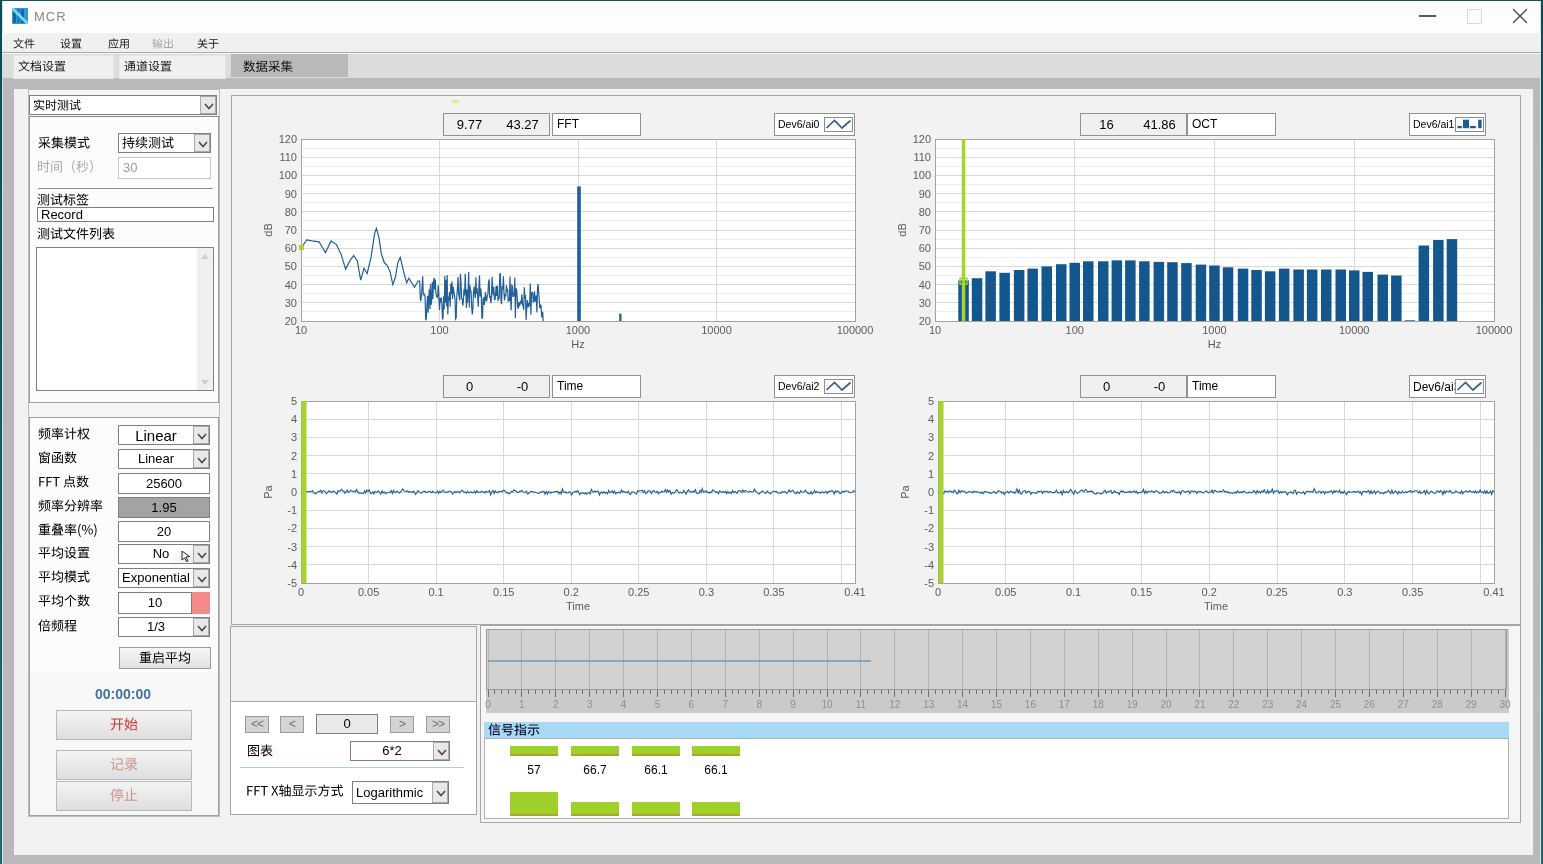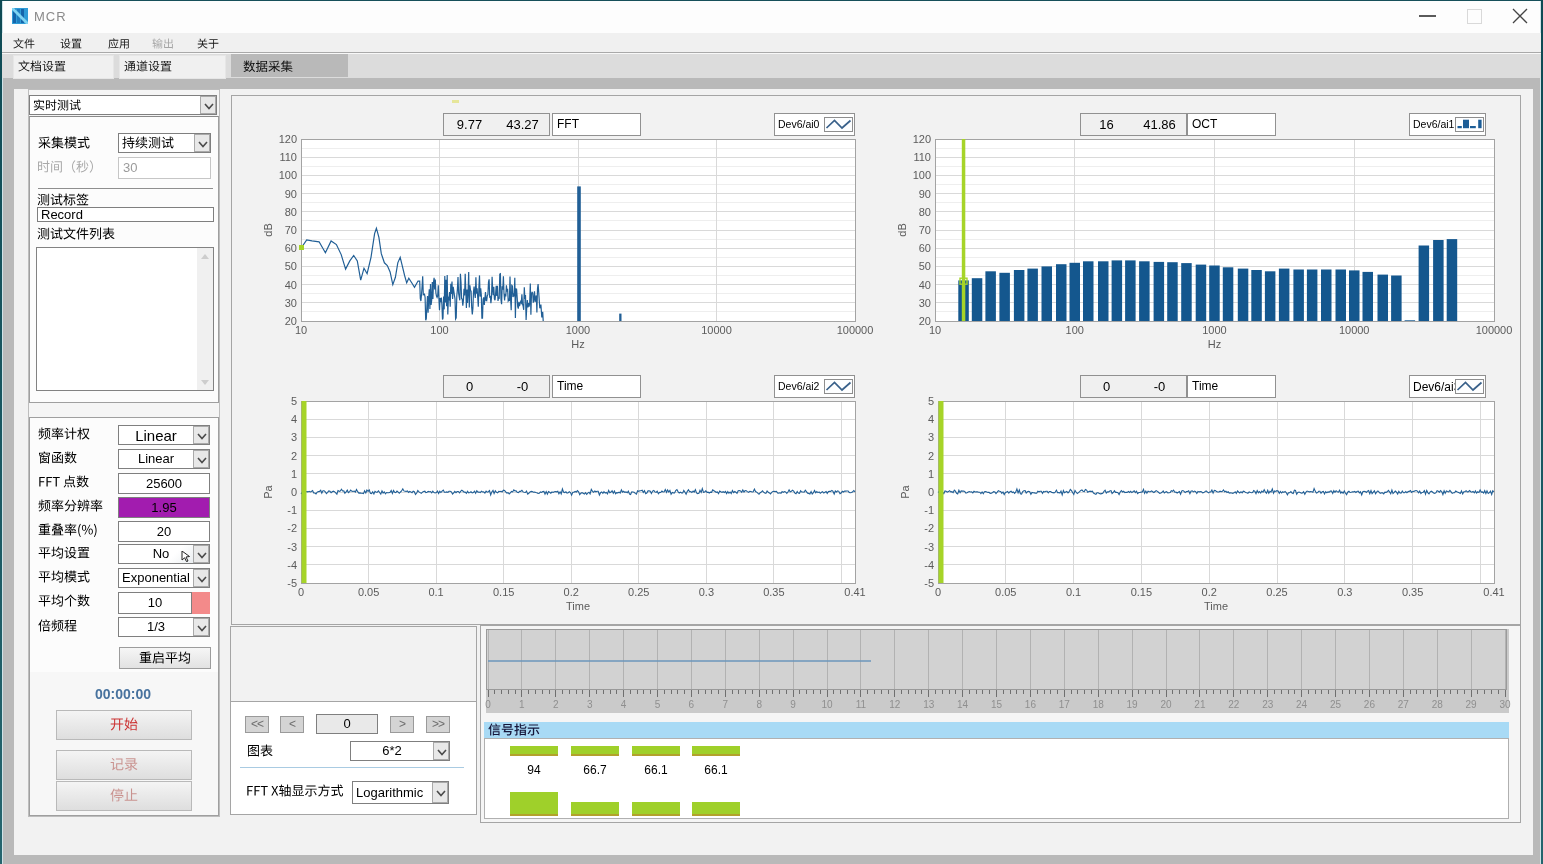--- a/index.html
+++ b/index.html
@@ -246,21 +246,21 @@
     <svg width="65" height="15" viewBox="0 0 65 15" style="display:block">
       <g transform="translate(0,11.44) scale(0.013000,-0.013000)" fill="#000">
         <path d="M701 501C699 151 688 35 446 -30C459 -43 477 -67 483 -83C743 -9 762 129 764 501ZM728 84C795 34 881 -38 923 -82L968 -34C925 9 837 78 770 126ZM428 386C376 178 261 42 49 -25C64 -40 81 -65 88 -83C315 -3 438 144 493 371ZM133 397C113 323 80 248 37 197C54 189 81 172 93 162C135 217 174 301 196 383ZM544 609V137H608V550H854V139H922V609H742L782 714H950V781H518V714H709C699 680 686 640 672 609ZM114 753V529H39V461H248V158H316V461H502V529H334V652H479V716H334V841H266V529H176V753Z"></path>
         <path transform="translate(1000 0)" d="M829 643C794 603 732 548 687 515L742 478C788 510 846 558 892 605ZM56 337 94 277C160 309 242 353 319 394L304 451C213 407 118 363 56 337ZM85 599C139 565 205 515 236 481L290 527C256 561 190 609 136 640ZM677 408C746 366 832 306 874 266L930 311C886 351 797 410 730 448ZM51 202V132H460V-80H540V132H950V202H540V284H460V202ZM435 828C450 805 468 776 481 750H71V681H438C408 633 374 592 361 579C346 561 331 550 317 547C324 530 334 498 338 483C353 489 375 494 490 503C442 454 399 415 379 399C345 371 319 352 297 349C305 330 315 297 318 284C339 293 374 298 636 324C648 304 658 286 664 270L724 297C703 343 652 415 607 466L551 443C568 424 585 401 600 379L423 364C511 434 599 522 679 615L618 650C597 622 573 594 550 567L421 560C454 595 487 637 516 681H941V750H569C555 779 531 818 508 847Z"></path>
         <path transform="translate(2000 0)" d="M673 822 604 794C675 646 795 483 900 393C915 413 942 441 961 456C857 534 735 687 673 822ZM324 820C266 667 164 528 44 442C62 428 95 399 108 384C135 406 161 430 187 457V388H380C357 218 302 59 65 -19C82 -35 102 -64 111 -83C366 9 432 190 459 388H731C720 138 705 40 680 14C670 4 658 2 637 2C614 2 552 2 487 8C501 -13 510 -45 512 -67C575 -71 636 -72 670 -69C704 -66 727 -59 748 -34C783 5 796 119 811 426C812 436 812 462 812 462H192C277 553 352 670 404 798Z"></path>
         <path transform="translate(3000 0)" d="M415 636C414 537 402 408 374 331L432 313C461 398 472 530 470 630ZM523 831V459C523 277 505 101 342 -28C356 -39 378 -63 388 -77C566 64 588 256 588 459V831ZM89 616C108 563 121 492 122 447L181 460C179 505 164 575 144 627ZM655 615C674 562 688 491 690 446L749 459C746 505 731 574 709 627ZM138 814C155 782 174 742 187 707H53V643H367V707H261C247 745 223 795 200 834ZM57 260V197H174C169 119 146 28 57 -31C72 -43 93 -66 103 -81C206 -7 237 102 244 197H366V260H246V380H375V444H292C309 493 328 559 344 615L282 631C273 576 251 497 234 444H43V380H176V260ZM712 820C731 786 750 744 764 708H622V644H946V708H837C822 747 798 799 774 840ZM622 234V170H750V-80H821V170H947V234H821V377H960V440H865C884 492 906 560 924 618L860 633C849 577 826 495 806 440H610V377H750V234Z"></path>
         <path transform="translate(4000 0)" d="M829 643C794 603 732 548 687 515L742 478C788 510 846 558 892 605ZM56 337 94 277C160 309 242 353 319 394L304 451C213 407 118 363 56 337ZM85 599C139 565 205 515 236 481L290 527C256 561 190 609 136 640ZM677 408C746 366 832 306 874 266L930 311C886 351 797 410 730 448ZM51 202V132H460V-80H540V132H950V202H540V284H460V202ZM435 828C450 805 468 776 481 750H71V681H438C408 633 374 592 361 579C346 561 331 550 317 547C324 530 334 498 338 483C353 489 375 494 490 503C442 454 399 415 379 399C345 371 319 352 297 349C305 330 315 297 318 284C339 293 374 298 636 324C648 304 658 286 664 270L724 297C703 343 652 415 607 466L551 443C568 424 585 401 600 379L423 364C511 434 599 522 679 615L618 650C597 622 573 594 550 567L421 560C454 595 487 637 516 681H941V750H569C555 779 531 818 508 847Z"></path>
       </g>
     </svg>
   </div>
-<div style="position:absolute;left:118px;top:497px;width:92px;height:21px;background:#a21caf;border:1px solid #7f7f7f;box-sizing:border-box;font-size:13px;color:#000;text-align:center;line-height:19px">1.95</div>
+<div style="position:absolute;left:118px;top:497px;width:92px;height:21px;background:#a3a3a3;border:1px solid #7f7f7f;box-sizing:border-box;font-size:13px;color:#000;text-align:center;line-height:19px">1.95</div>
 <div style="position:absolute;left:38px;top:523px">
     <svg width="60" height="15" viewBox="0 0 60 15" style="display:block">
       <g transform="translate(0,11.44) scale(0.013000,-0.013000)" fill="#000">
         <path d="M159 540V229H459V160H127V100H459V13H52V-48H949V13H534V100H886V160H534V229H848V540H534V601H944V663H534V740C651 749 761 761 847 776L807 834C649 806 366 787 133 781C140 766 148 739 149 722C247 724 354 728 459 734V663H58V601H459V540ZM232 360H459V284H232ZM534 360H772V284H534ZM232 486H459V411H232ZM534 486H772V411H534Z"></path>
         <path transform="translate(1000 0)" d="M248 720C319 709 388 697 453 683C364 663 266 650 174 643C184 631 195 611 200 596C317 607 442 627 551 660C631 640 701 618 754 596L797 636C751 654 694 671 631 688C698 715 755 749 796 792L758 817L747 815H211V764H679C642 742 598 724 549 708C464 728 371 745 281 757ZM84 377V242H154V326H846V242H919V377H869L916 415C882 434 839 453 791 471C841 499 883 534 912 576L872 598L860 596H522V548H812C789 528 759 510 727 494C676 512 622 528 570 541L533 504C576 493 618 480 659 466C606 448 549 434 494 426C506 415 521 395 528 381C596 395 666 414 729 441C783 420 831 398 866 377H100C168 391 237 411 299 440C347 419 389 398 421 378L469 416C439 434 400 453 357 471C404 500 444 535 471 578L432 598L421 596H102V548H375C354 528 327 510 297 495C252 512 204 528 157 541L121 505C159 493 197 480 234 466C180 446 121 431 63 422C74 411 88 390 94 377ZM296 139H698V91H296ZM296 184V231H698V184ZM296 47H698V-3H296ZM225 280V-3H57V-58H945V-3H772V280Z"></path>
         <path transform="translate(2000 0)" d="M829 643C794 603 732 548 687 515L742 478C788 510 846 558 892 605ZM56 337 94 277C160 309 242 353 319 394L304 451C213 407 118 363 56 337ZM85 599C139 565 205 515 236 481L290 527C256 561 190 609 136 640ZM677 408C746 366 832 306 874 266L930 311C886 351 797 410 730 448ZM51 202V132H460V-80H540V132H950V202H540V284H460V202ZM435 828C450 805 468 776 481 750H71V681H438C408 633 374 592 361 579C346 561 331 550 317 547C324 530 334 498 338 483C353 489 375 494 490 503C442 454 399 415 379 399C345 371 319 352 297 349C305 330 315 297 318 284C339 293 374 298 636 324C648 304 658 286 664 270L724 297C703 343 652 415 607 466L551 443C568 424 585 401 600 379L423 364C511 434 599 522 679 615L618 650C597 622 573 594 550 567L421 560C454 595 487 637 516 681H941V750H569C555 779 531 818 508 847Z"></path>
         <path transform="translate(3000 0)" d="M239 -196 295 -171C209 -29 168 141 168 311C168 480 209 649 295 792L239 818C147 668 92 507 92 311C92 114 147 -47 239 -196Z"></path>
         <path transform="translate(3338 0)" d="M205 284C306 284 372 369 372 517C372 663 306 746 205 746C105 746 39 663 39 517C39 369 105 284 205 284ZM205 340C147 340 108 400 108 517C108 634 147 690 205 690C263 690 302 634 302 517C302 400 263 340 205 340ZM226 -13H288L693 746H631ZM716 -13C816 -13 882 71 882 219C882 366 816 449 716 449C616 449 550 366 550 219C550 71 616 -13 716 -13ZM716 43C658 43 618 102 618 219C618 336 658 393 716 393C773 393 814 336 814 219C814 102 773 43 716 43Z"></path>
         <path transform="translate(4259 0)" d="M99 -196C191 -47 246 114 246 311C246 507 191 668 99 818L42 792C128 649 171 480 171 311C171 141 128 -29 42 -171Z"></path>
       </g>
@@ -484,21 +484,21 @@
       <g transform="translate(0,11.44) scale(0.013000,-0.013000)" fill="#16163a">
         <path d="M383 536V460H877V536ZM383 393V317H877V393ZM369 245V-83H450V-48H804V-80H888V245ZM450 29V168H804V29ZM540 814C566 774 594 720 609 683H311V605H953V683H624L694 714C680 750 649 804 621 845ZM247 840C198 693 116 547 28 451C44 430 70 381 79 360C108 393 137 431 164 473V-87H251V625C282 687 309 751 331 815Z"></path>
         <path transform="translate(1000 0)" d="M274 723H720V605H274ZM180 806V522H820V806ZM58 444V358H256C236 294 212 226 191 177H710C694 80 677 31 654 14C642 5 629 4 606 4C577 4 503 5 434 12C452 -14 465 -51 467 -79C536 -82 602 -82 638 -81C681 -79 709 -72 735 -49C772 -16 796 59 818 221C821 235 823 263 823 263H331L363 358H937V444Z"></path>
         <path transform="translate(2000 0)" d="M829 792C759 759 642 725 531 700V842H437V563C437 463 471 436 597 436C624 436 786 436 814 436C920 436 949 471 961 609C936 614 896 628 875 643C869 539 860 522 808 522C770 522 634 522 605 522C543 522 531 527 531 563V623C657 647 799 682 901 723ZM526 126H822V38H526ZM526 201V285H822V201ZM437 364V-84H526V-38H822V-79H916V364ZM174 844V648H41V560H174V360C119 345 68 333 27 323L52 232L174 266V22C174 7 169 3 155 3C143 2 101 2 59 4C70 -21 83 -60 86 -83C154 -83 198 -81 228 -66C257 -52 267 -27 267 22V293L394 330L382 417L267 385V560H378V648H267V844Z"></path>
         <path transform="translate(3000 0)" d="M218 351C178 242 107 133 29 64C54 51 97 24 117 7C192 84 270 204 317 325ZM678 315C747 219 820 89 845 6L941 48C912 134 837 259 766 352ZM147 774V681H853V774ZM57 532V438H451V34C451 19 445 15 426 14C407 13 339 14 276 16C290 -12 305 -55 310 -84C398 -84 460 -82 500 -67C541 -52 554 -24 554 32V438H944V532Z"></path>
       </g>
     </svg>
   </div>
 <div style="position:absolute;left:484px;top:738px;width:1025px;height:81px;background:#fff;border:1px solid #b0b0b0;box-sizing:border-box"></div>
 <div style="position:absolute;left:510px;top:746px;width:48px;height:8px;background:#9fd02a;border-bottom:2px solid #b2a12c"></div>
-<div style="position:absolute;left:510px;top:763px;width:48px;text-align:center;font-size:12px;color:#000">94</div>
+<div style="position:absolute;left:510px;top:763px;width:48px;text-align:center;font-size:12px;color:#000">57</div>
 <div style="position:absolute;left:571px;top:746px;width:48px;height:8px;background:#9fd02a;border-bottom:2px solid #b2a12c"></div>
 <div style="position:absolute;left:571px;top:763px;width:48px;text-align:center;font-size:12px;color:#000">66.7</div>
 <div style="position:absolute;left:632px;top:746px;width:48px;height:8px;background:#9fd02a;border-bottom:2px solid #b2a12c"></div>
 <div style="position:absolute;left:632px;top:763px;width:48px;text-align:center;font-size:12px;color:#000">66.1</div>
 <div style="position:absolute;left:692px;top:746px;width:48px;height:8px;background:#9fd02a;border-bottom:2px solid #b2a12c"></div>
 <div style="position:absolute;left:692px;top:763px;width:48px;text-align:center;font-size:12px;color:#000">66.1</div>
 <div style="position:absolute;left:510px;top:792px;width:48px;height:22px;background:#9fd02a;border-bottom:2px solid #b2a12c"></div>
 <div style="position:absolute;left:571px;top:802px;width:48px;height:12px;background:#9fd02a;border-bottom:2px solid #b2a12c"></div>
 <div style="position:absolute;left:632px;top:802px;width:48px;height:12px;background:#9fd02a;border-bottom:2px solid #b2a12c"></div>
 <div style="position:absolute;left:692px;top:802px;width:48px;height:12px;background:#9fd02a;border-bottom:2px solid #b2a12c"></div>

